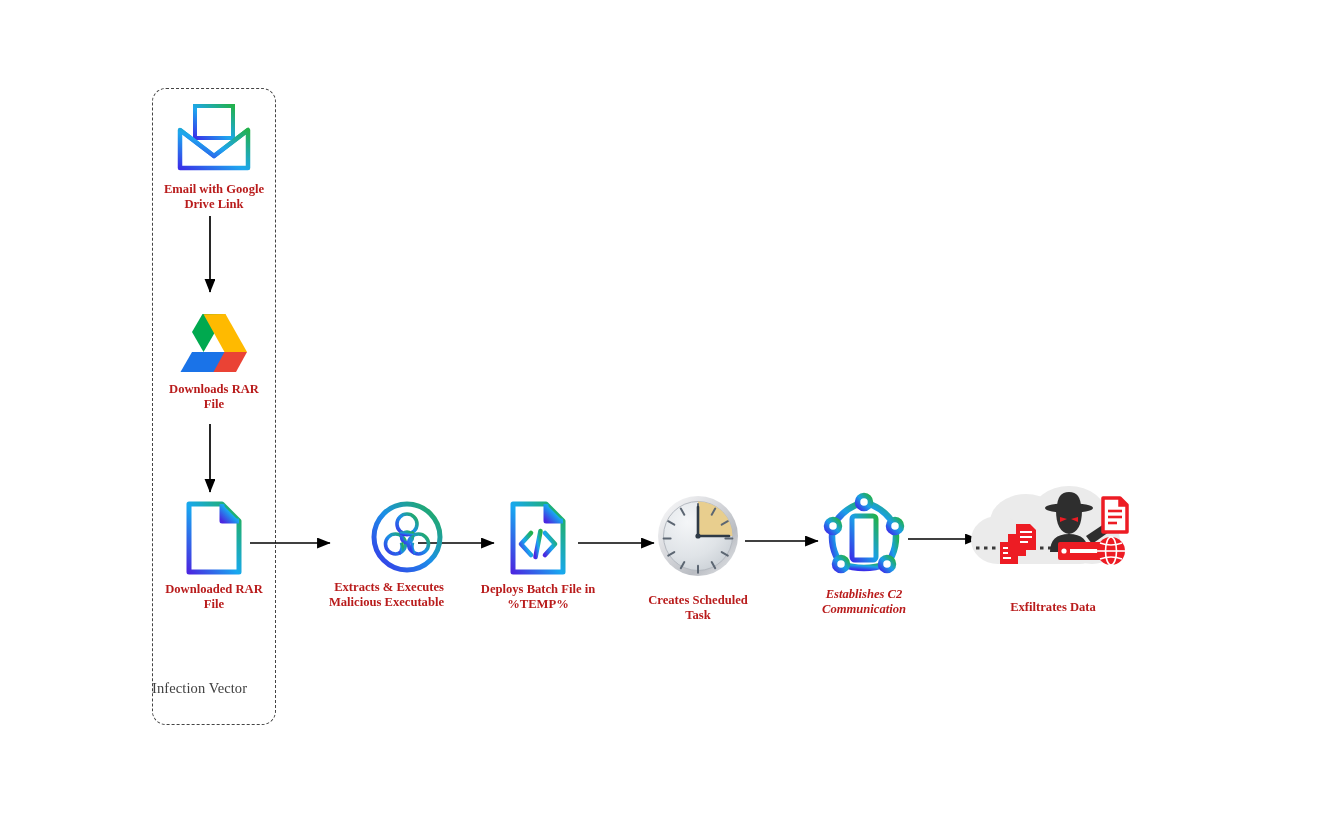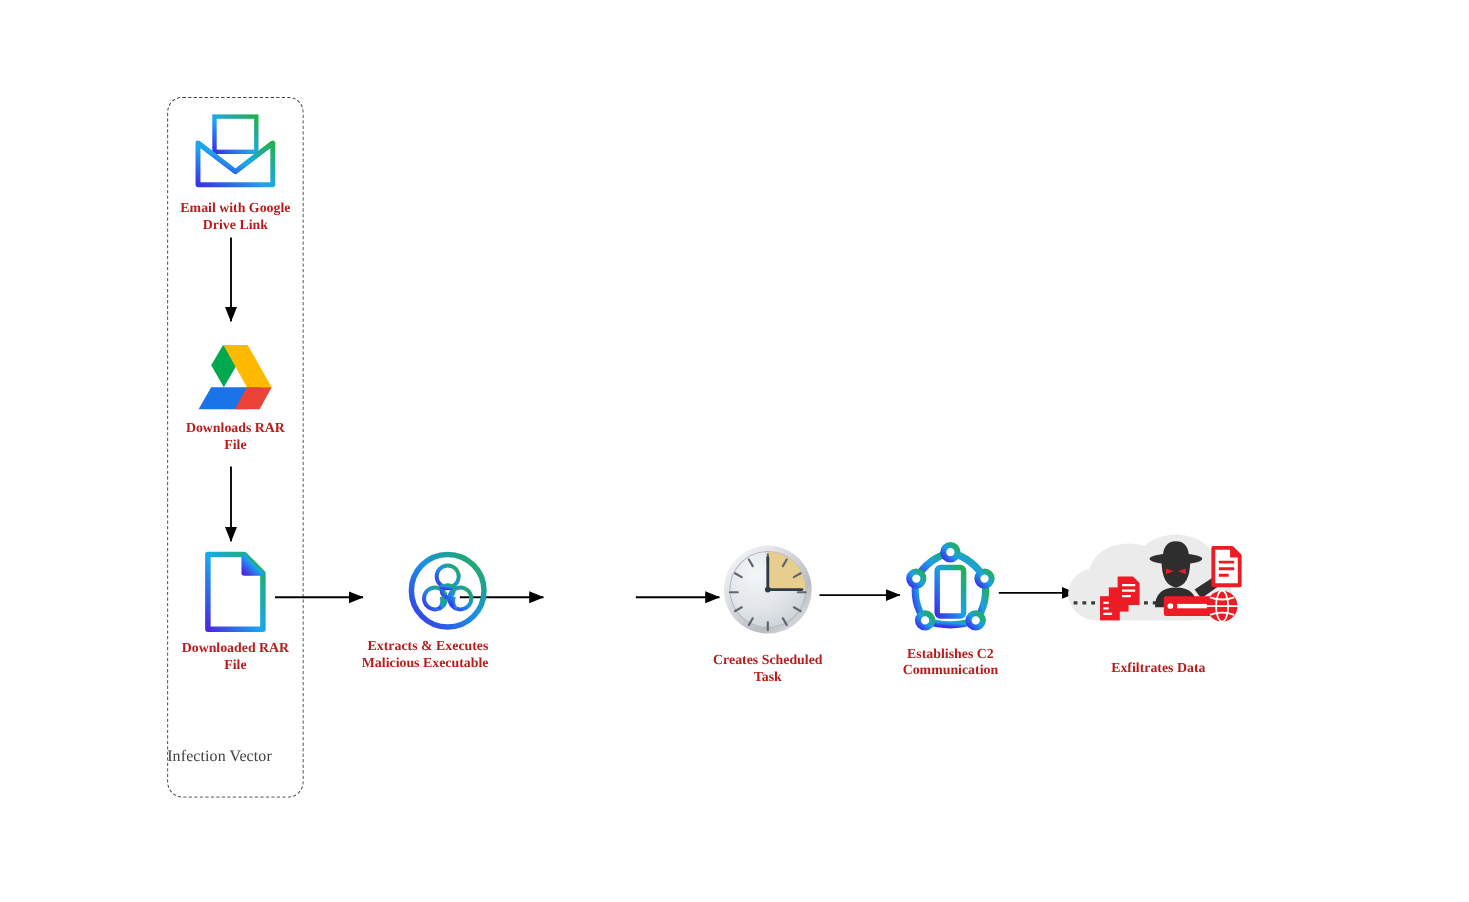--- a/index.html
+++ b/index.html
@@ -64,21 +64,21 @@
     white-space: pre-line;
   }
 
   
   .n-email      { left: 148px; top: 100px;  width: 132px; }
   .n-gdrive     { left: 148px; top: 310px;  width: 132px; }
   .n-rar        { left: 148px; top: 500px;  width: 132px; }
   .n-biohazard  { left: 312px; top: 500px;  width: 132px; text-align: right; }
   .n-batch      { left: 472px; top: 500px;  width: 132px; }
   .n-clock      { left: 632px; top: 494px;  width: 132px; }
-  .n-c2         { left: 798px; top: 490px;  width: 132px; }
+  .n-c2         { left: 798px; top: 490px;  width: 132px; font-style: italic; }
   .n-exfil      { left: 962px; top: 480px;  width: 182px; }
 
   .n-clock .caption  { margin-top: 15px; }
   .n-c2 .caption     { margin-top: 9px; }
   .n-exfil .caption  { margin-top: 10px; }
 
   
   .arrows {
     position: absolute;
     left: 0; top: 0;
@@ -196,20 +196,42 @@
           <path d="M30 32.5 Q37 37 44 32.5"></path>
           <path d="M31.5 42.5 Q33.5 50 29 53.5"></path>
           <path d="M42.5 42.5 Q40.5 50 45 53.5"></path>
         </g>
       </svg>
     </span>
     <span class="caption">Extracts &amp; Executes
 Malicious Executable</span>
   </div>
 
+  <div class="node n-batch">
+    <span class="icon-wrap">
+      <svg width="60" height="76" viewBox="0 0 60 76">
+        <defs>
+          <linearGradient id="gradCode" x1="0" y1="1" x2="1" y2="0">
+            <stop offset="0%" stop-color="#4a28e0"></stop>
+            <stop offset="48%" stop-color="#18a8f0"></stop>
+            <stop offset="100%" stop-color="#22b14c"></stop>
+          </linearGradient>
+        </defs>
+        <path d="M5 4 L38 4 L55 21 L55 72 L5 72 Z" fill="#ffffff" stroke="url(#gradCode)" stroke-width="5" stroke-linejoin="round"></path>
+        <path d="M38 4 L38 21 L55 21" fill="url(#gradCode)" stroke="url(#gradCode)" stroke-width="5" stroke-linejoin="round"></path>
+        <g fill="none" stroke="url(#gradCode)" stroke-width="4.6" stroke-linecap="round" stroke-linejoin="round">
+          <path d="M23 33 L13 44 L23 55"></path>
+          <path d="M37 33 L47 44 L37 55"></path>
+          <path d="M32.5 31 L27.5 57"></path>
+        </g>
+      </svg>
+    </span>
+    <span class="caption">Deploys Batch File in
+%TEMP%</span>
+  </div>
 
   <div class="node n-clock">
     <span class="icon-wrap">
       <svg width="84" height="84" viewBox="0 0 84 84">
         <defs>
           <linearGradient id="gradBezel" x1="0" y1="0" x2="1" y2="1">
             <stop offset="0%" stop-color="#fdfdfd"></stop>
             <stop offset="40%" stop-color="#d9dade"></stop>
             <stop offset="70%" stop-color="#b9bcc2"></stop>
             <stop offset="100%" stop-color="#eceef0"></stop>

